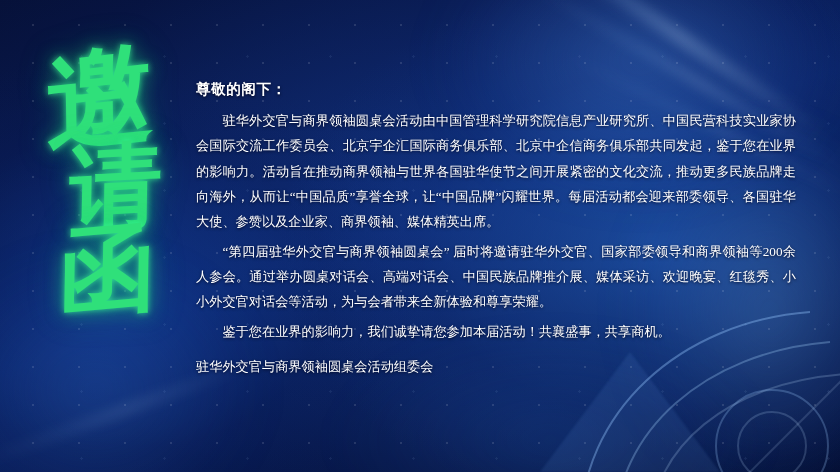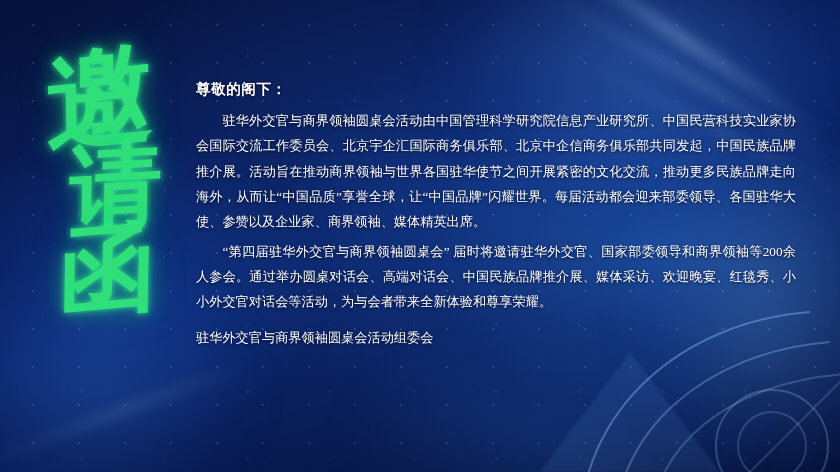--- a/index.html
+++ b/index.html
@@ -152,20 +152,21 @@
   </svg>
 
   <div class="calligraphy">
     <div class="glyph g1">邀</div>
     <div class="glyph g2">请</div>
     <div class="glyph g3">函</div>
   </div>
 
   <div class="letter">
     <div class="salutation">尊敬的阁下：</div>
-    <p>驻华外交官与商界领袖圆桌会活动由中国管理科学研究院信息产业研究所、中国民营科技实业家协会国际交流工作委员会、北京宇企汇国际商务俱乐部、北京中企信商务俱乐部共同发起，中国民族品牌推介展。活动旨在推动商界领袖与世界各国驻华使节之间开展紧密的文化交流，推动更多民族品牌走向海外，从而让“中国品质”享誉全球，让“中国品牌”闪耀世界。每届活动都会迎来部委领导、各国驻华大使、参赞以及企业家、商界领袖、媒体精英出席。</p>
+    <p>驻华外交官与商界领袖圆桌会活动由中国管理科学研究院信息产业研究所、中国民营科技实业家协会国际交流工作委员会、北京宇企汇国际商务俱乐部、北京中企信商务俱乐部共同发起，鉴于您在业界的影响力。活动旨在推动商界领袖与世界各国驻华使节之间开展紧密的文化交流，推动更多民族品牌走向海外，从而让“中国品质”享誉全球，让“中国品牌”闪耀世界。每届活动都会迎来部委领导、各国驻华大使、参赞以及企业家、商界领袖、媒体精英出席。</p>
     <p>“第四届驻华外交官与商界领袖圆桌会” 届时将邀请驻华外交官、国家部委领导和商界领袖等200余人参会。通过举办圆桌对话会、高端对话会、中国民族品牌推介展、媒体采访、欢迎晚宴、红毯秀、小小外交官对话会等活动，为与会者带来全新体验和尊享荣耀。</p>
+    <p>鉴于您在业界的影响力，我们诚挚请您参加本届活动！共襄盛事，共享商机。</p>
     <div class="signature">
       <div>驻华外交官与商界领袖圆桌会活动组委会</div>
     </div>
   </div>
 
 </div>
 
 </body></html>

